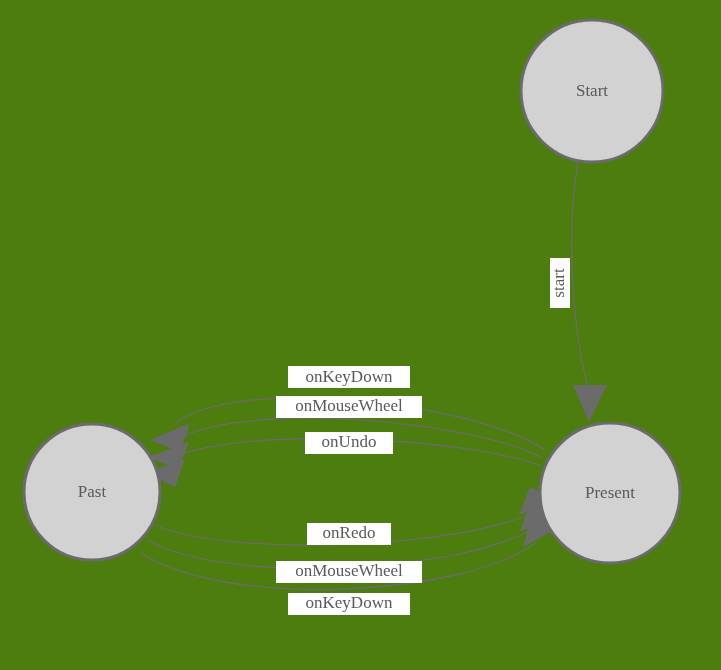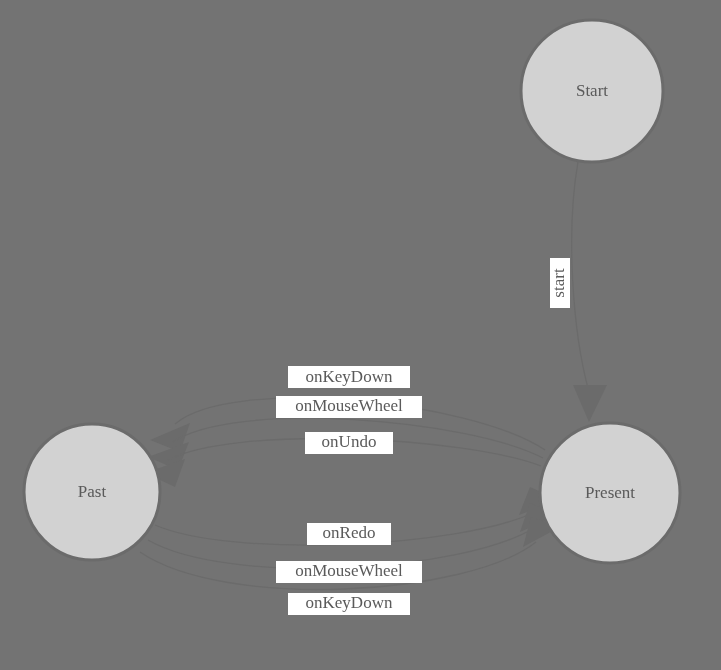--- a/index.html
+++ b/index.html
@@ -10,21 +10,21 @@
   body {
     width: 721px;
     height: 670px;
     font-family: "Liberation Serif", "DejaVu Serif", serif;
     overflow: hidden;
   }
   #diagram-root {
     position: relative;
     width: 721px;
     height: 670px;
-    background: #737373;
+    background: #4d7c0f;
   }
   svg#state-diagram {
     display: block;
     width: 721px;
     height: 670px;
   }
   .node-circle {
     fill: #d2d2d2;
     stroke: #6b6b6b;
     stroke-width: 3;

